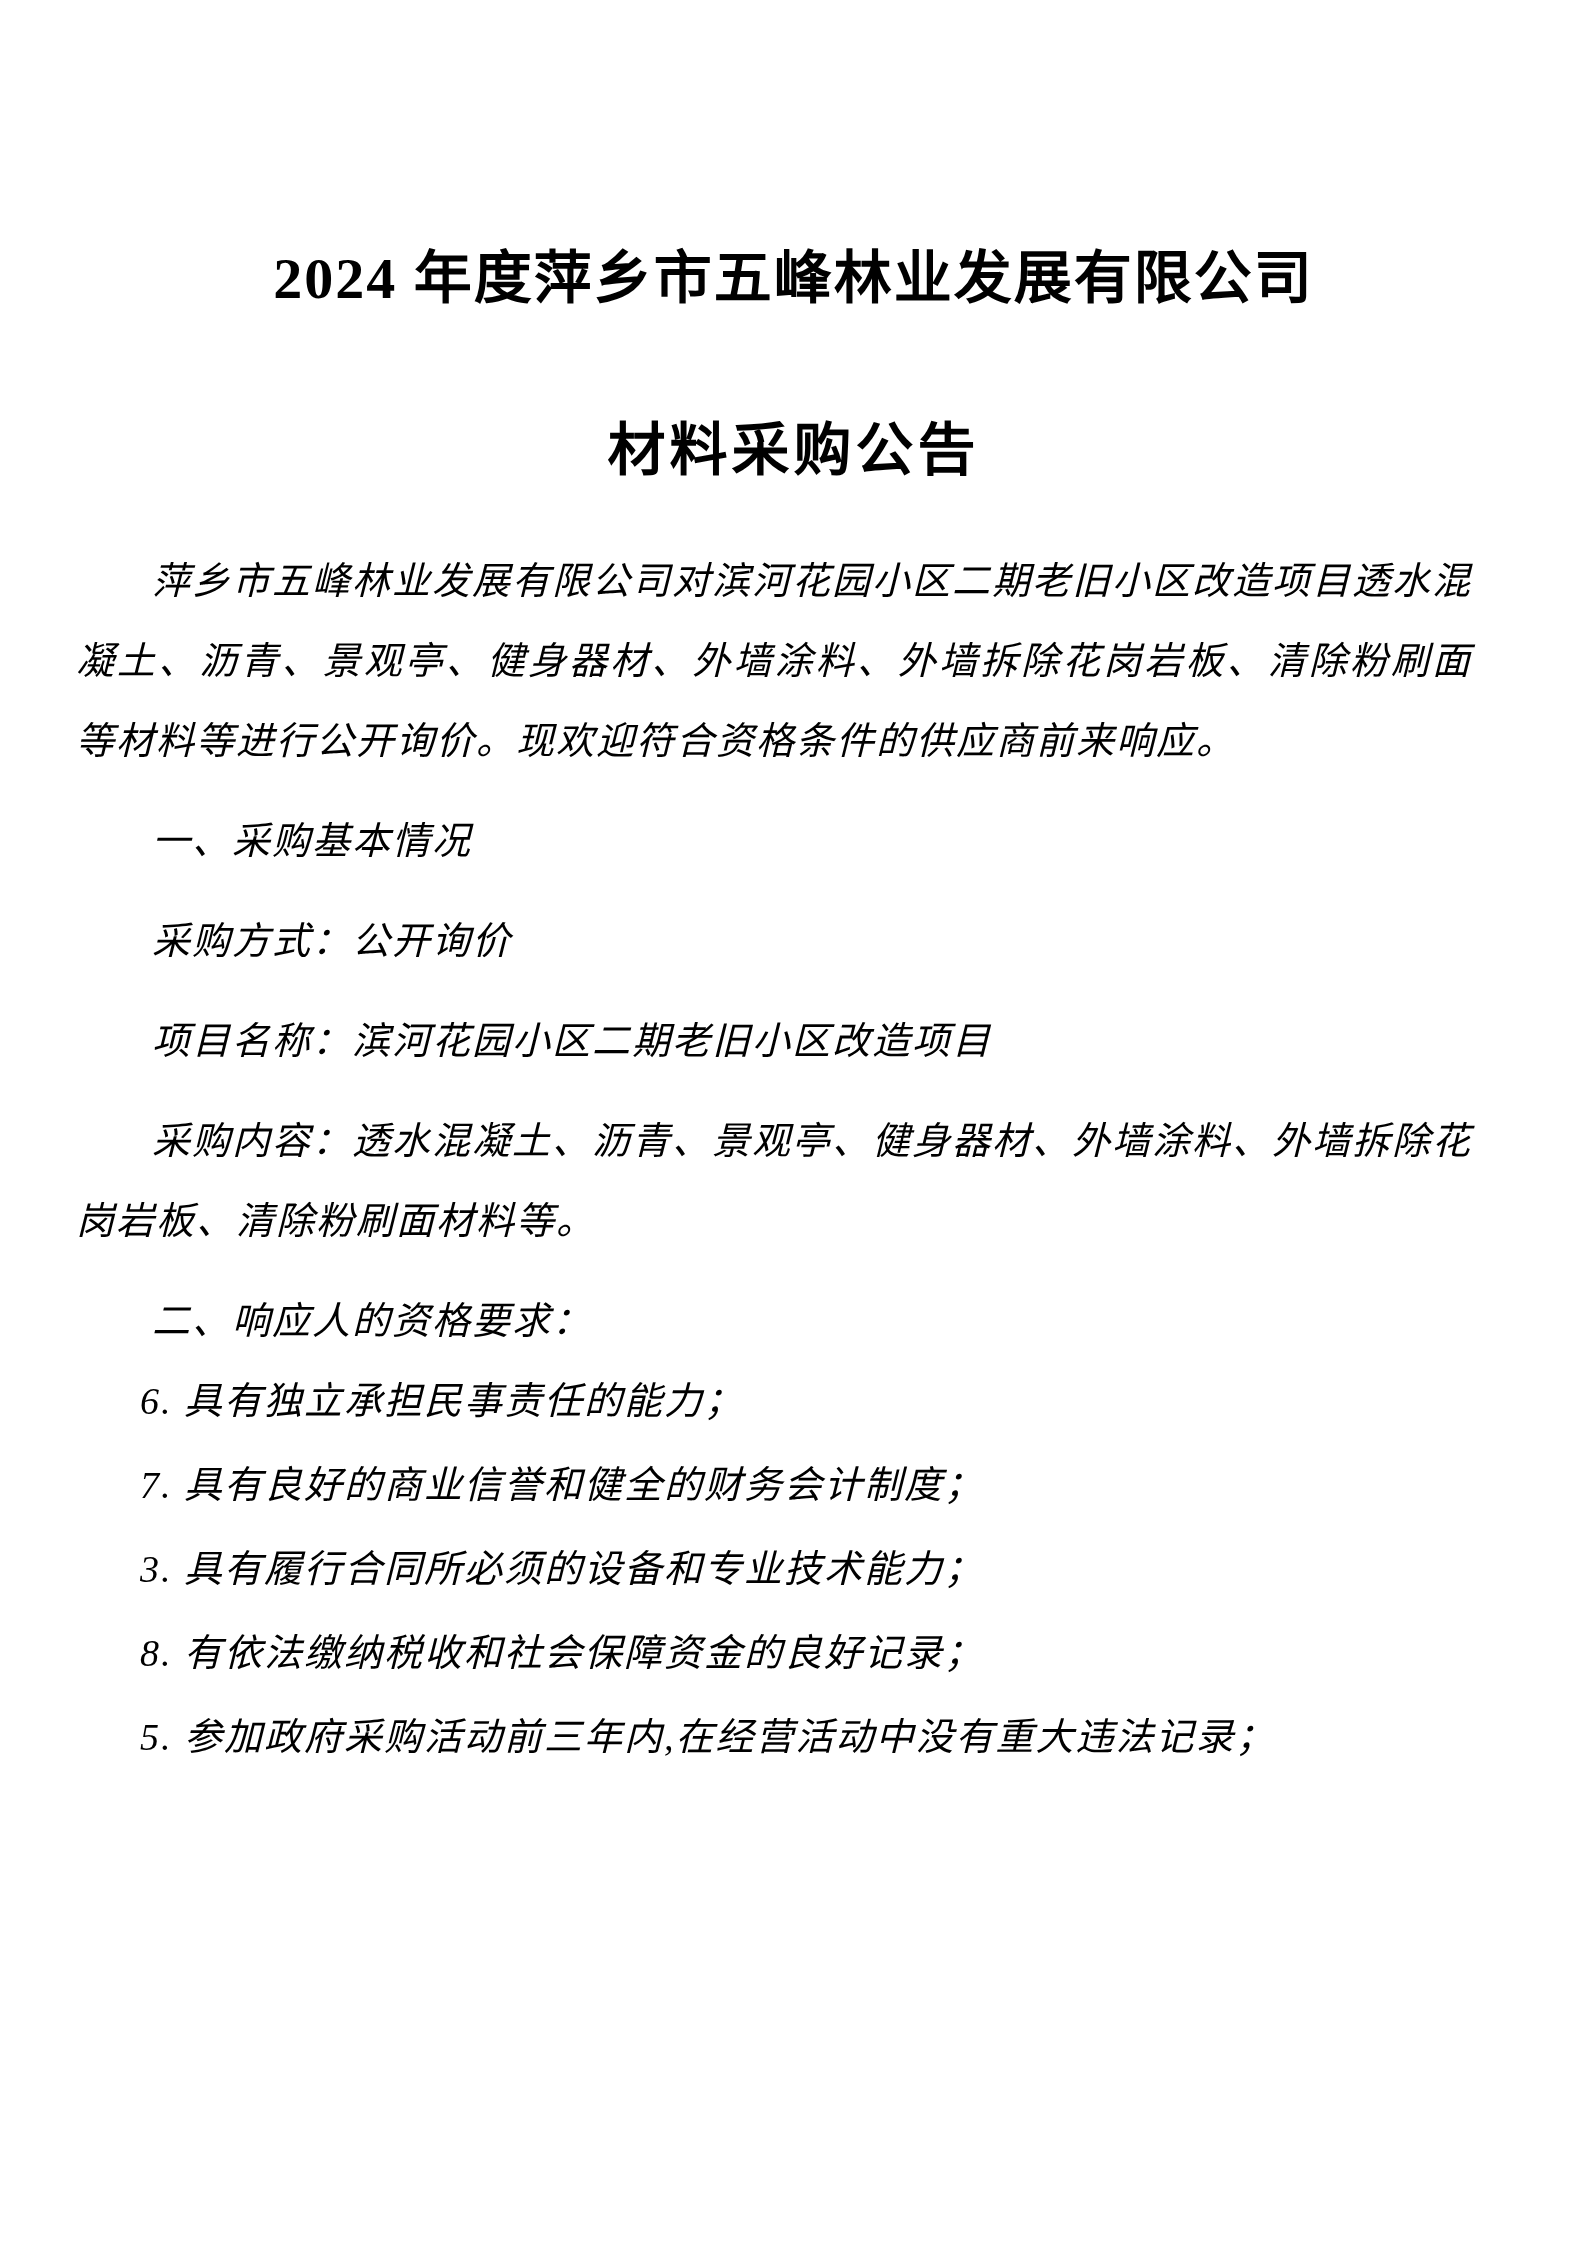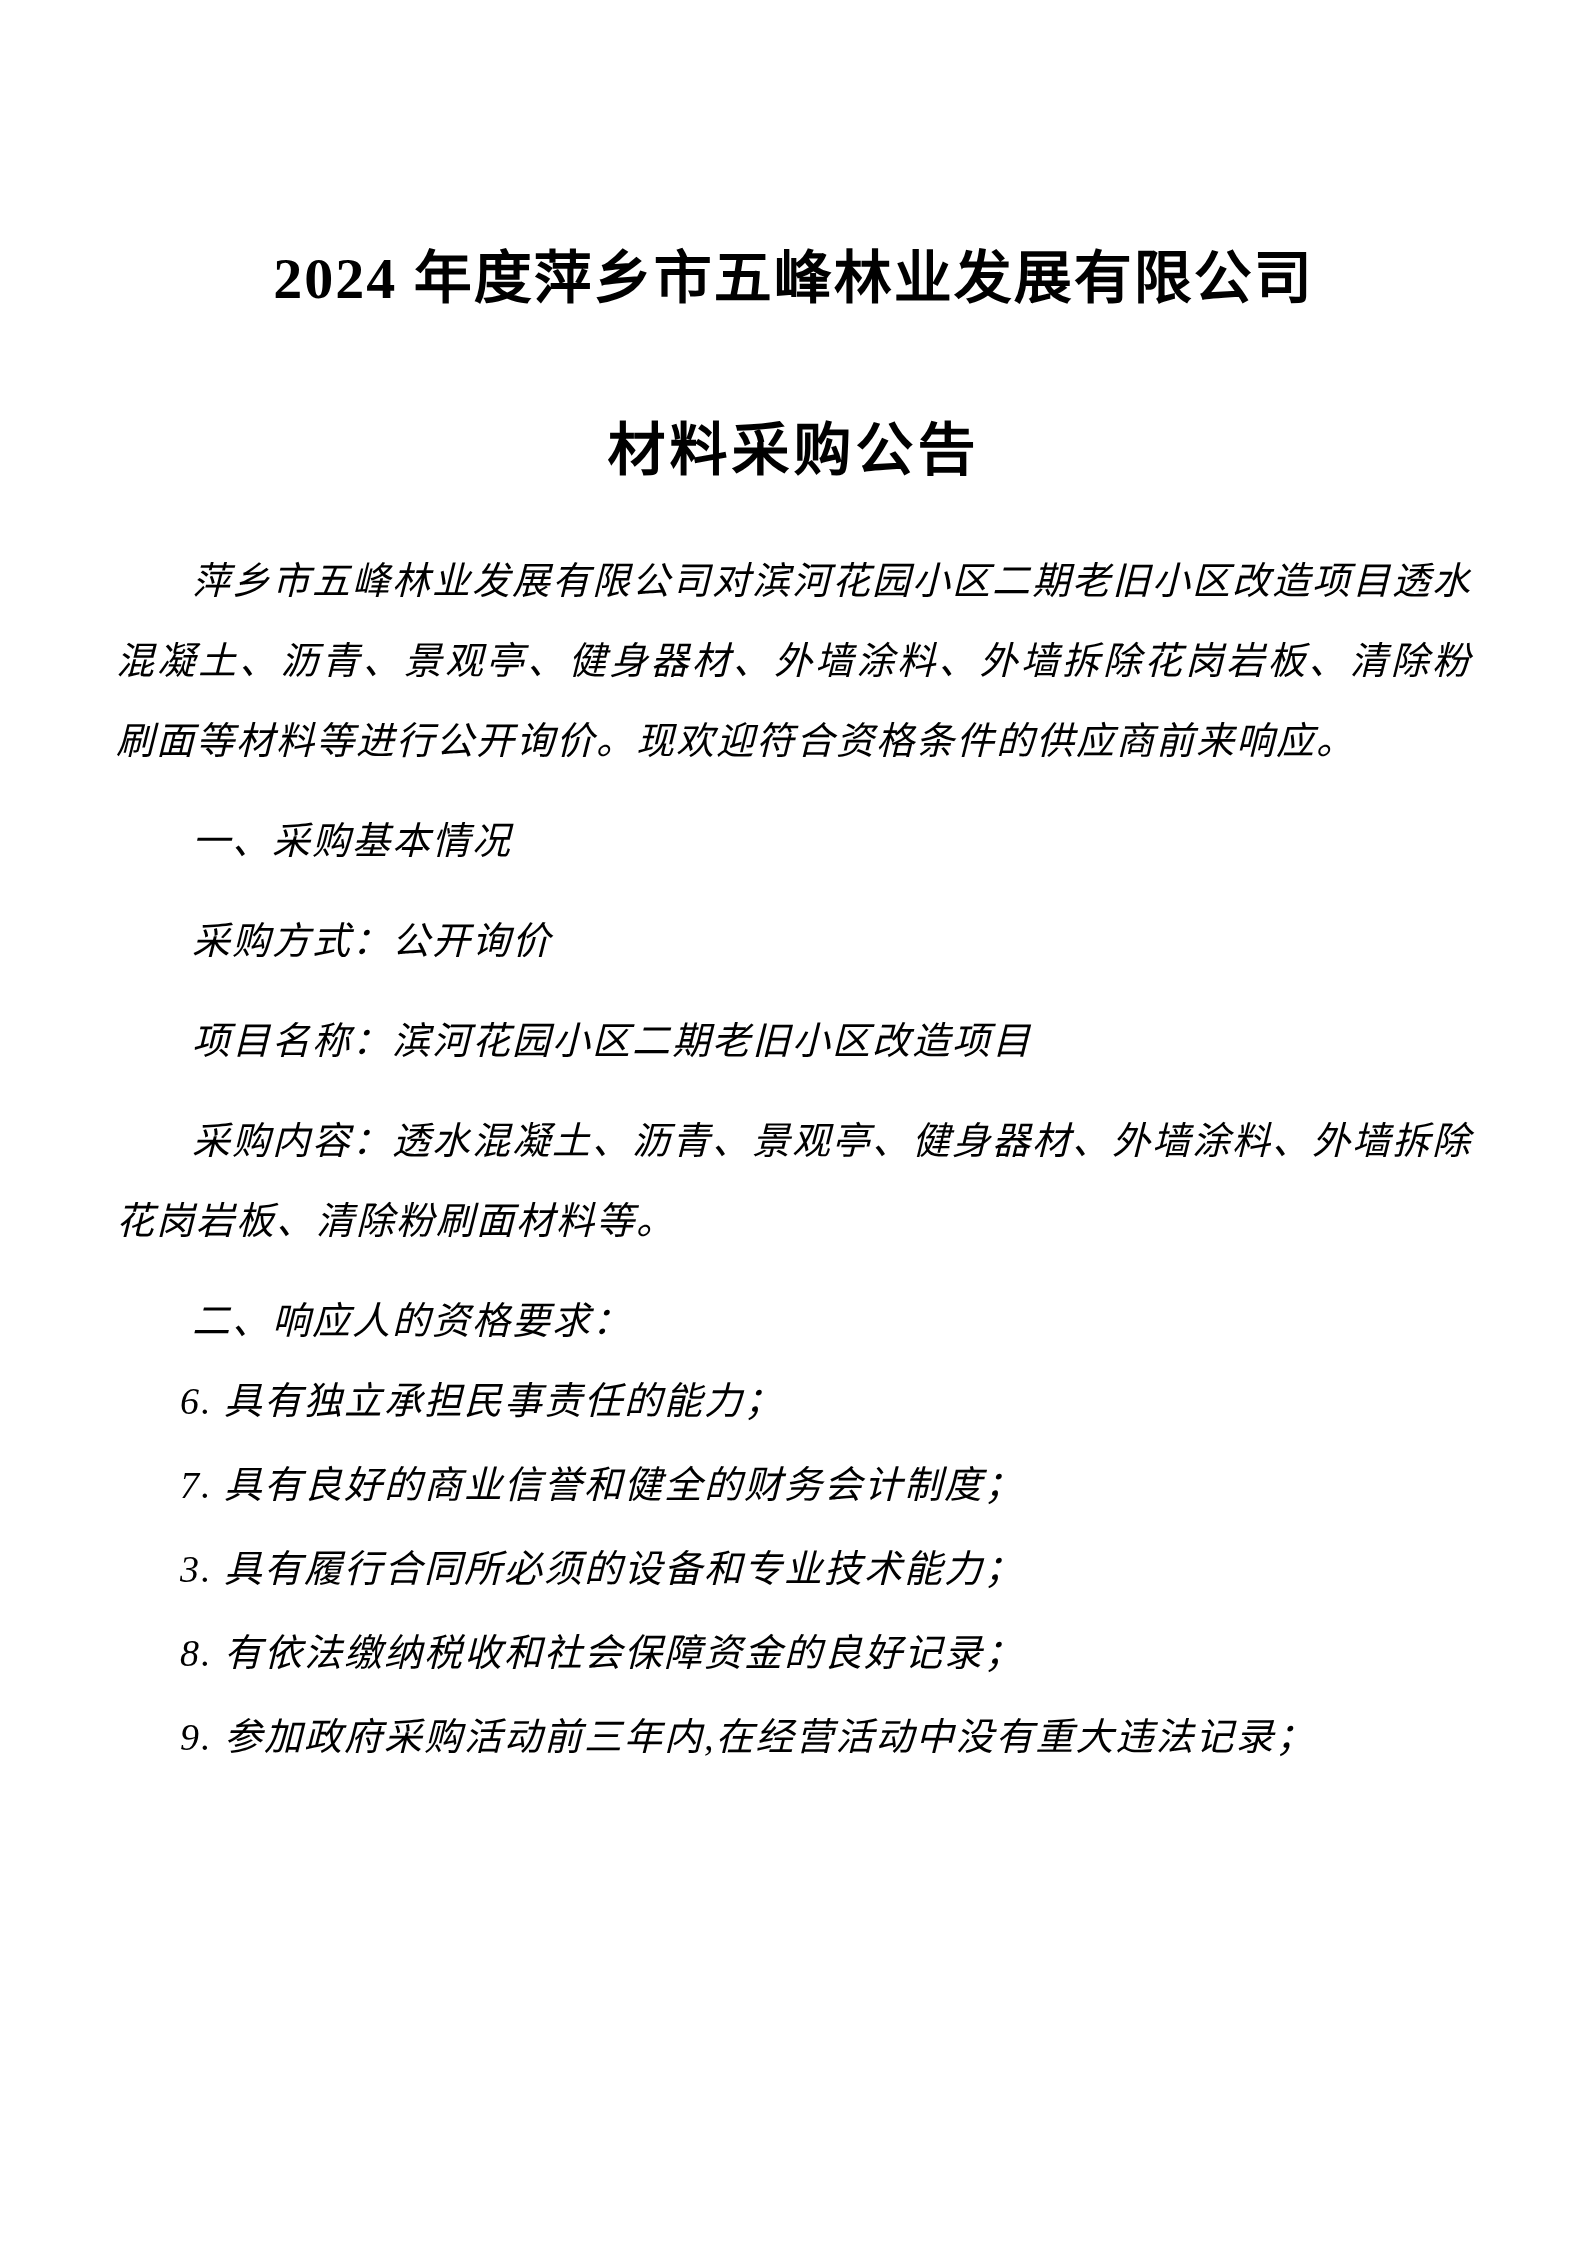--- a/index.html
+++ b/index.html
@@ -25,21 +25,21 @@
     font-size: 58px;
     line-height: 58px;
     letter-spacing: 2px;
     white-space: nowrap;
   }
   .doc-title.line2 {
     margin-top: 114px;
     letter-spacing: 4px;
   }
   .doc-body {
-    margin: 61px 115px 0 116px;
+    margin: 61px 115px 0 76px;
     font-size: 38px;
     line-height: 80px;
     letter-spacing: 2px;
     font-style: italic;
     text-align: justify;
     text-justify: inter-character;
   }
   .para {
     margin: 0 0 20px 0;
     text-indent: 76px;
@@ -80,17 +80,17 @@
     <p class="sec-heading tight">二、响应人的资格要求：</p>
 
     <p class="req-item">6. 具有独立承担民事责任的能力；</p>
 
     <p class="req-item">7. 具有良好的商业信誉和健全的财务会计制度；</p>
 
     <p class="req-item">3. 具有履行合同所必须的设备和专业技术能力；</p>
 
     <p class="req-item">8. 有依法缴纳税收和社会保障资金的良好记录；</p>
 
-    <p class="req-item">9. 参加政府采购活动前三年内,在经营活动中没有重大违法记录；</p>
+    <p class="req-item">5. 参加政府采购活动前三年内,在经营活动中没有重大违法记录；</p>
 
 
   </div>
 </div>
 
 </body></html>

